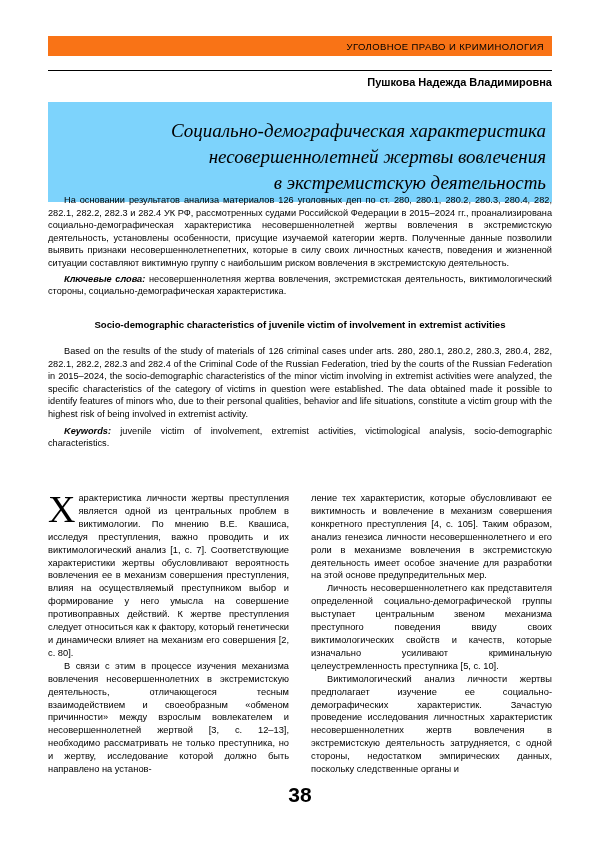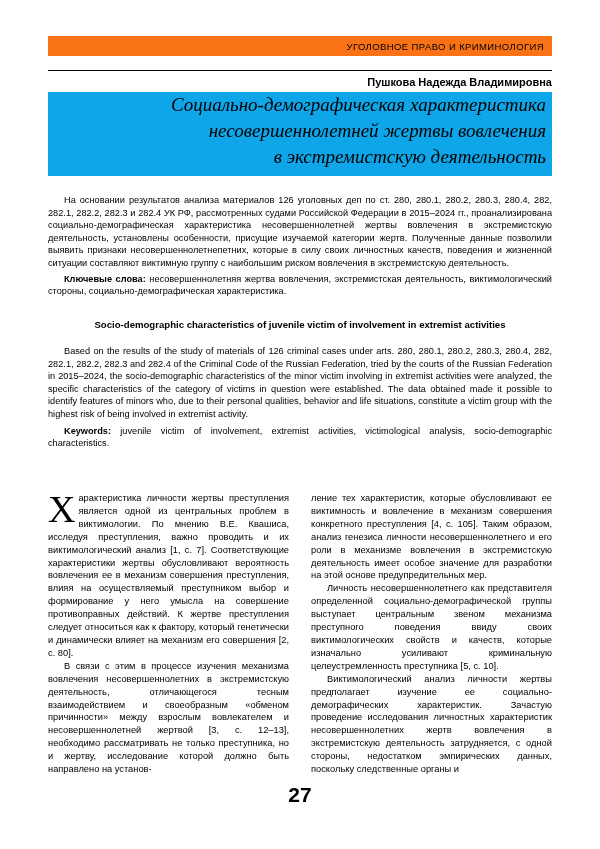--- a/index.html
+++ b/index.html
@@ -58,25 +58,25 @@
     top: 76px;
     right: 48px;
     font-size: 11px;
     font-weight: bold;
     color: #000;
   }
 
   
   .title-block {
     position: absolute;
-    top: 92px;
-    left: 48px;
-    right: 48px;
-    background: #0ea5e9;
-    padding: 0 6px 6px 6px;
+    top: 102px;
+    left: 48px;
+    right: 48px;
+    background: #7dd3fc;
+    padding: 16px 6px 6px 6px;
     box-sizing: border-box;
   }
   .title-line {
     text-align: right;
     font-family: "Liberation Serif", serif;
     font-style: italic;
     font-size: 19px;
     line-height: 26px;
     color: #000;
     white-space: nowrap;
@@ -96,20 +96,21 @@
   }
   .abstract-ru p {
     margin: 0;
     text-indent: 16px;
   }
   .abstract-ru p + p {
     margin-top: 3px;
   }
   .kw-label {
     font-weight: bold;
+    font-style: italic;
   }
 
   
   .title-en {
     position: absolute;
     top: 318px;
     left: 48px;
     width: 504px;
     font-size: 9.6px;
     font-weight: bold;
@@ -217,15 +218,15 @@
       <p class="first"><span class="dropcap">Х</span><span>арактеристика личности жертвы преступления является одной из центральных проблем в виктимологии. По мнению В.Е. Квашиса, исследуя преступления, важно проводить и их виктимологический анализ [1, с. 7]. Соответствующие характеристики жертвы обусловливают вероятность вовлечения ее в механизм совершения преступления, влияя на осуществляемый преступником выбор и формирование у него умысла на совершение противоправных действий. К жертве преступления следует относиться как к фактору, который генетически и динамически влияет на механизм его совершения [2, с. 80].</span></p>
       <p>В связи с этим в процессе изучения механизма вовлечения несовершеннолетних в экстремистскую деятельность, отличающегося тесным взаимодействием и своеобразным «обменом причинности» между взрослым вовлекателем и несовершеннолетней жертвой [3, с. 12–13], необходимо рассматривать не только преступника, но и жертву, исследование которой должно быть направлено на установ-</p>
     </div>
     <div class="col">
       <p class="first">ление тех характеристик, которые обусловливают ее виктимность и вовлечение в механизм совершения конкретного преступления [4, с. 105]. Таким образом, анализ генезиса личности несовершеннолетнего и его роли в механизме вовлечения в экстремистскую деятельность имеет особое значение для разработки на этой основе предупредительных мер.</p>
       <p>Личность несовершеннолетнего как представителя определенной социально-демографической группы выступает центральным звеном механизма преступного поведения ввиду своих виктимологических свойств и качеств, которые изначально усиливают криминальную целеустремленность преступника [5, с. 10].</p>
       <p>Виктимологический анализ личности жертвы предполагает изучение ее социально-демографических характеристик. Зачастую проведение исследования личностных характеристик несовершеннолетних жертв вовлечения в экстремистскую деятельность затрудняется, с одной стороны, недостатком эмпирических данных, поскольку следственные органы и</p>
     </div>
   </div>
 
-  <div class="page-number">27</div>
+  <div class="page-number">38</div>
 
 </div>
 
 </body></html>

